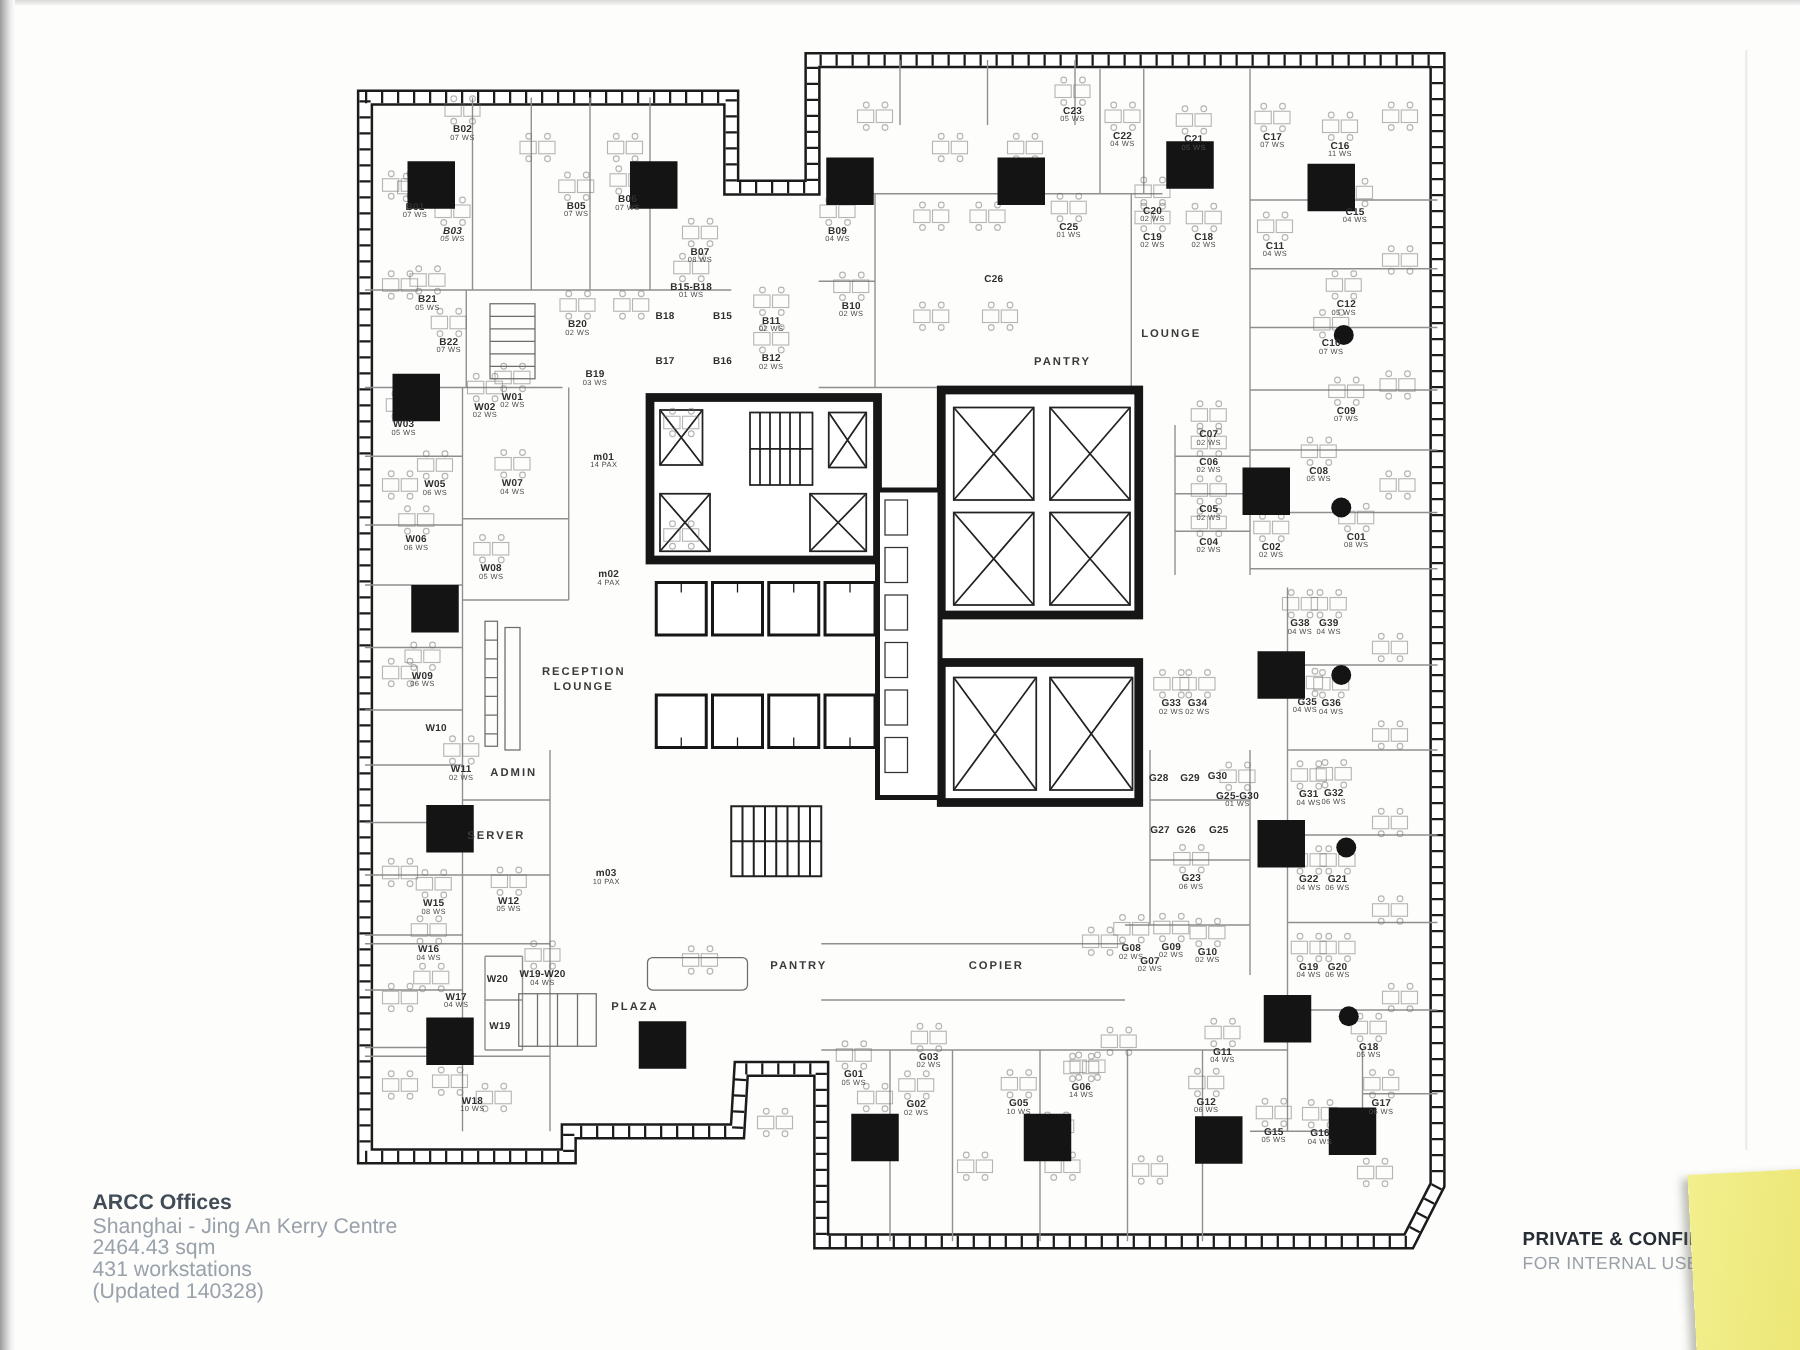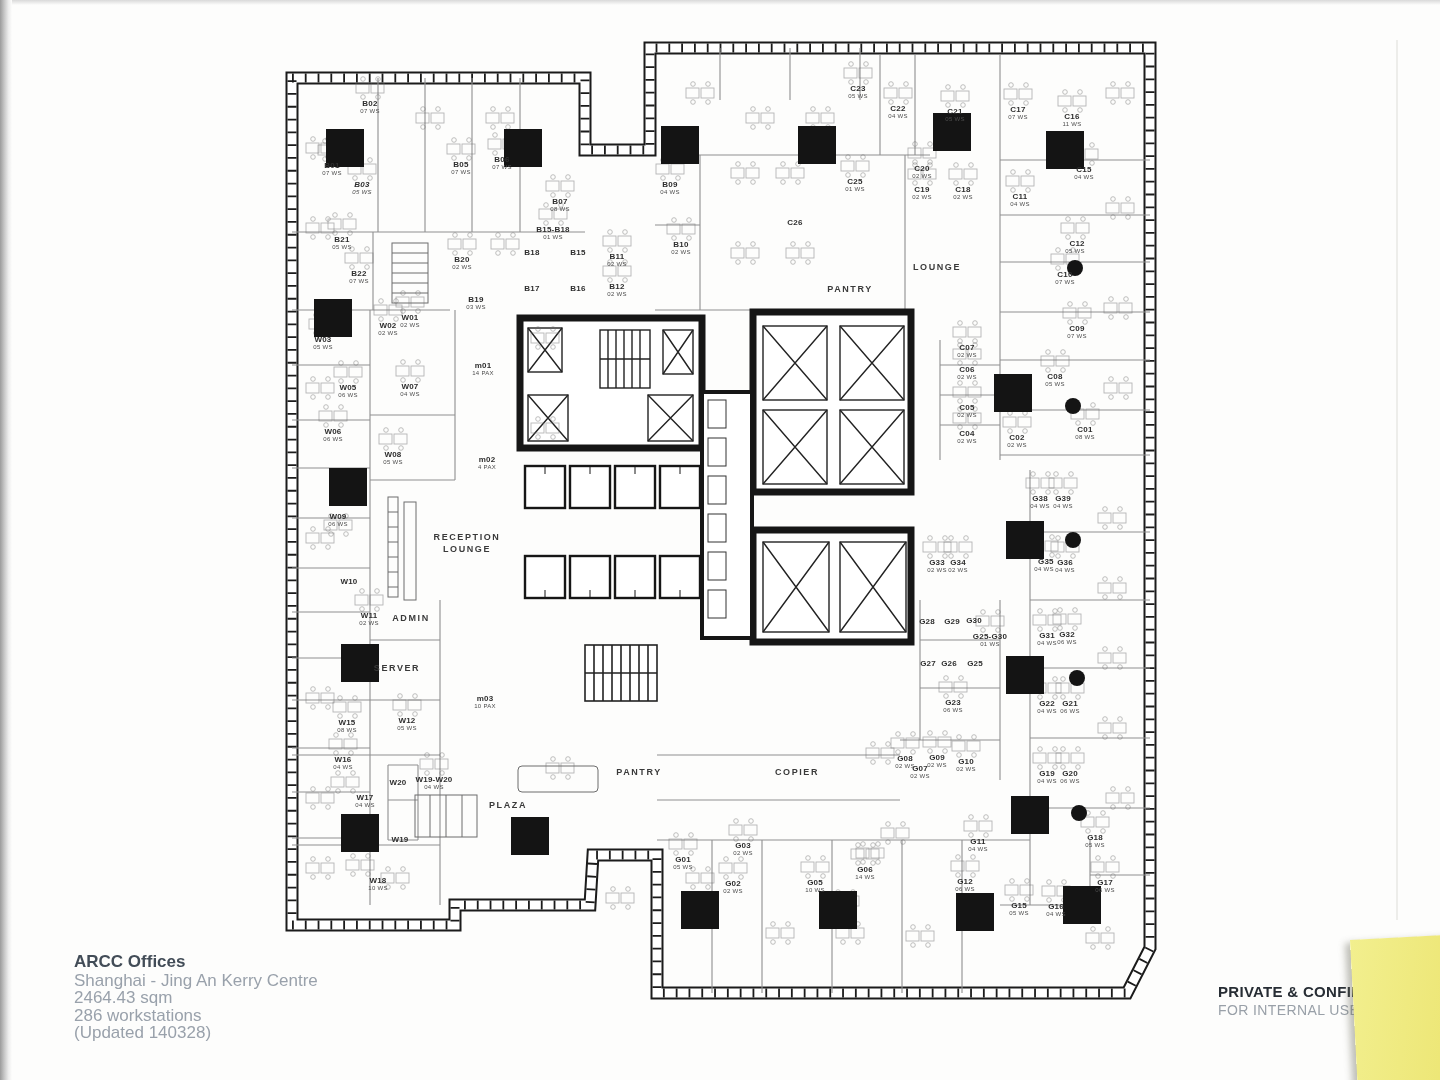--- a/index.html
+++ b/index.html
@@ -1180,32 +1180,32 @@
       <div class="room-label" style="left: 967px; top: 437px;"><span>C04</span><span class="ws">02 WS</span></div>
       <div class="room-label" style="left: 1017px; top: 441px;"><span>C02</span><span class="ws">02 WS</span></div>
       <div class="room-label" style="left: 1085px; top: 433px;"><span>C01</span><span class="ws">08 WS</span></div>
       <div class="room-label" style="left: 410px; top: 321px;"><span>W01</span><span class="ws">02 WS</span></div>
       <div class="room-label" style="left: 388px; top: 329px;"><span>W02</span><span class="ws">02 WS</span></div>
       <div class="room-label" style="left: 323px; top: 343px;"><span>W03</span><span class="ws">05 WS</span></div>
       <div class="room-label" style="left: 348px; top: 391px;"><span>W05</span><span class="ws">06 WS</span></div>
       <div class="room-label" style="left: 410px; top: 390px;"><span>W07</span><span class="ws">04 WS</span></div>
       <div class="room-label" style="left: 333px; top: 435px;"><span>W06</span><span class="ws">06 WS</span></div>
       <div class="room-label" style="left: 393px; top: 458px;"><span>W08</span><span class="ws">05 WS</span></div>
-      <div class="room-label" style="left: 338px; top: 520px;"><span>W09</span><span class="ws">06 WS</span></div>
+      <div class="room-label" style="left: 338px; top: 544px;"><span>W09</span><span class="ws">06 WS</span></div>
       <div class="room-label" style="left: 349px; top: 582px;"><span>W10</span></div>
       <div class="room-label" style="left: 483px; top: 369px;"><span>m01</span><span class="ws">14 PAX</span></div>
       <div class="room-label" style="left: 487px; top: 463px;"><span>m02</span><span class="ws">4 PAX</span></div>
       <div class="room-label" style="left: 485px; top: 702px;"><span>m03</span><span class="ws">10 PAX</span></div>
       <div class="room-label" style="left: 369px; top: 619px;"><span>W11</span><span class="ws">02 WS</span></div>
       <div class="room-label" style="left: 347px; top: 726px;"><span>W15</span><span class="ws">08 WS</span></div>
       <div class="room-label" style="left: 407px; top: 724px;"><span>W12</span><span class="ws">05 WS</span></div>
       <div class="room-label" style="left: 343px; top: 763px;"><span>W16</span><span class="ws">04 WS</span></div>
       <div class="room-label" style="left: 345px; top: 801px; margin-left: 20px;"><span>W17</span><span class="ws">04 WS</span></div>
       <div class="room-label" style="left: 398px; top: 783px;"><span>W20</span></div>
-      <div class="room-label" style="left: 400px; top: 840px;"><span>W19</span></div>
+      <div class="room-label" style="left: 400px; top: 821px;"><span>W19</span></div>
       <div class="room-label" style="left: 434px; top: 783px;"><span>W19-W20</span><span class="ws">04 WS</span></div>
       <div class="room-label" style="left: 360px; top: 884px; margin-left: 18px;"><span>W18</span><span class="ws">10 WS</span></div>
       <div class="room-label" style="left: 683px; top: 863px;"><span>G01</span><span class="ws">05 WS</span></div>
       <div class="room-label" style="left: 733px; top: 887px;"><span>G02</span><span class="ws">02 WS</span></div>
       <div class="room-label" style="left: 743px; top: 849px;"><span>G03</span><span class="ws">02 WS</span></div>
       <div class="room-label" style="left: 815px; top: 886px;"><span>G05</span><span class="ws">10 WS</span></div>
       <div class="room-label" style="left: 865px; top: 873px;"><span>G06</span><span class="ws">14 WS</span></div>
       <div class="room-label" style="left: 880px; top: 772px; margin-left: 40px;"><span>G07</span><span class="ws">02 WS</span></div>
       <div class="room-label" style="left: 905px; top: 762px;"><span>G08</span><span class="ws">02 WS</span></div>
       <div class="room-label" style="left: 937px; top: 761px;"><span>G09</span><span class="ws">02 WS</span></div>
@@ -1244,21 +1244,21 @@
       <div class="area-label" style="left: 397px; top: 668px;">SERVER</div>
       <div class="area-label" style="left: 508px; top: 805px;">PLAZA</div>
       <div class="area-label" style="left: 639px; top: 772px;">PANTRY</div>
       <div class="area-label" style="left: 797px; top: 772px;">COPIER</div>
     </div>
 
   <div id="footer">
     <div class="t">ARCC Offices</div>
     <div>Shanghai - Jing An Kerry Centre</div>
     <div>2464.43 sqm</div>
-    <div>286 workstations</div>
+    <div>431 workstations</div>
     <div>(Updated 140328)</div>
   </div>
 
   <div id="stamp">
     <div class="l1">PRIVATE &amp; CONFIDE</div>
     <div class="l2">FOR INTERNAL USE O</div>
   </div>
 
   <div id="note"></div>
 </div>

